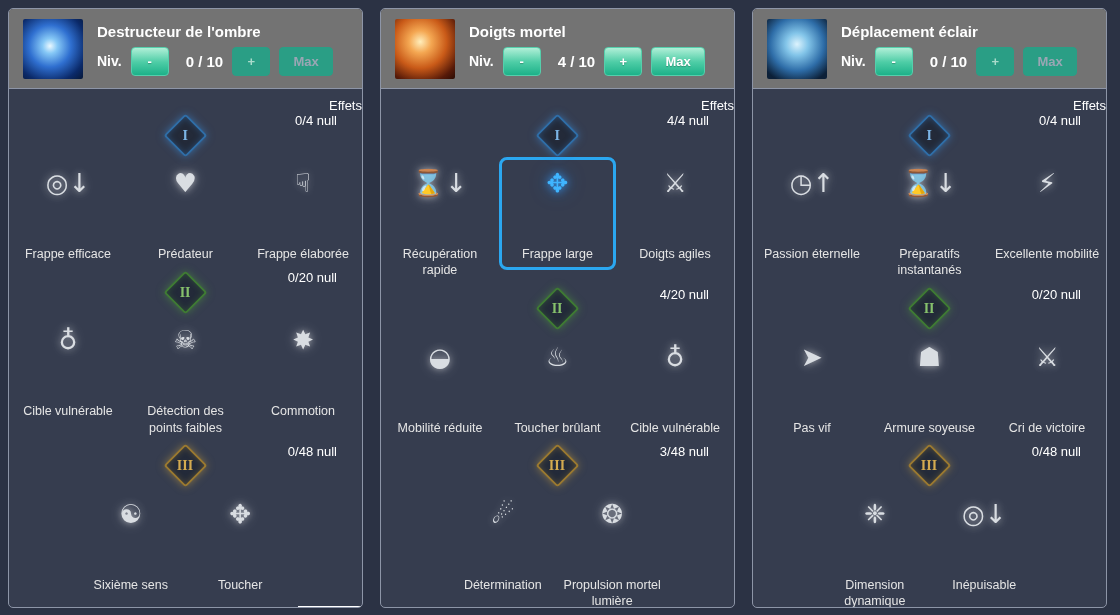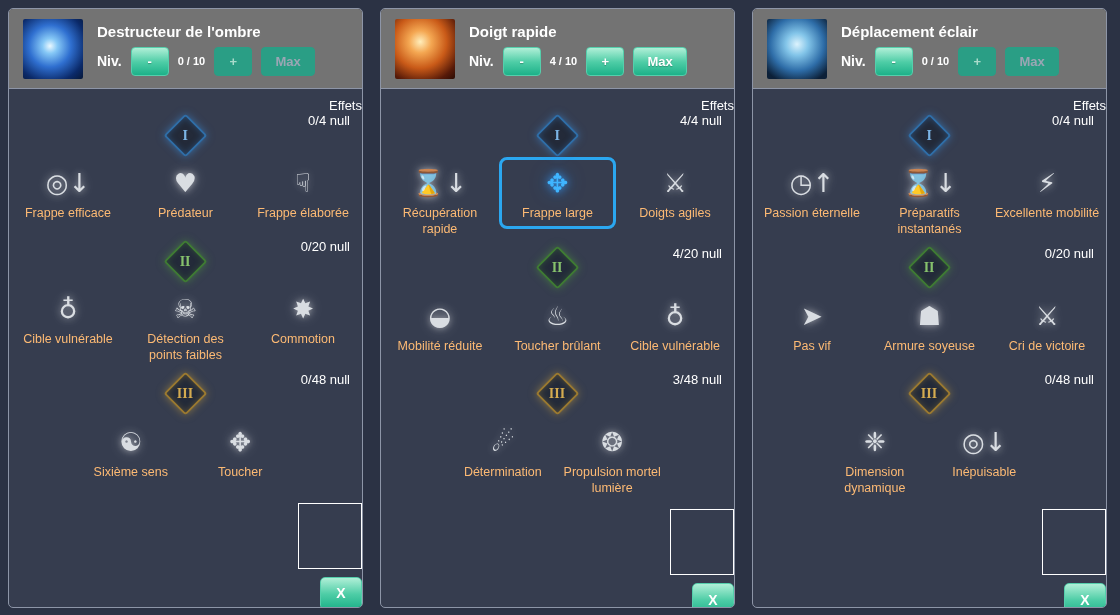--- a/index.html
+++ b/index.html
@@ -12,39 +12,39 @@
   .si-2{background:radial-gradient(circle at 50% 42%, #dcf3fd 0%, #83c5e9 24%, #2e6da8 58%, #0c2038 88%);}
   .hright{display:flex;flex-direction:column;min-width:0;}
   .ptitle{margin:0 0 7px 0;font-size:15px;line-height:17px;color:#ffffff;font-weight:bold;white-space:nowrap;}
   .lrow{display:flex;align-items:center;gap:9px;}
   .niv{color:#ffffff;font-size:14px;font-weight:bold;}
   .tbtn{width:38px;height:29px;border-radius:4px;font-size:13px;font-weight:bold;cursor:pointer;font-family:inherit;padding:0;}
   .tbtn.wide{width:54px;}
   .grad{background:linear-gradient(180deg,#b0efd7 0%,#4ecda6 52%,#1db189 100%);border:1px solid #55cfac;color:#ffffff;text-shadow:0 1px 1px rgba(0,0,0,.25);}
   .flat{background:#2a9e85;border:1px solid #2a9e85;color:#a9dbcb;}
   .flat-max{color:#9aa6b4;}
-  .lvl{color:#ffffff;font-size:11px;font-weight:bold;white-space:nowrap;}
+  .lvl{color:#ffffff;font-size:15px;font-weight:bold;white-space:nowrap;margin-left:8px;}
   .pbody{flex:1;display:flex;flex-direction:column;align-items:flex-end;padding-top:9px;}
   .effects{font-size:13px;color:#ffffff;margin-bottom:0;}
   .tier{width:100%;}
   .tier-head{position:relative;height:44px;display:flex;justify-content:center;align-items:center;}
-  .counter{position:absolute;right:12px;top:0;font-size:13px;color:#ffffff;}
+  .counter{position:absolute;right:25px;top:0;font-size:13px;color:#ffffff;}
   .diamond{width:27px;height:27px;transform:rotate(45deg);background:#232a39;border:2px solid;border-radius:3px;display:flex;align-items:center;justify-content:center;}
   .diamond i{transform:rotate(-45deg);font-style:normal;font-weight:bold;font-family:"Liberation Serif","DejaVu Serif",serif;font-size:14px;}
   .d-blue{border-color:#2f6da6;color:#7cb5e6;box-shadow:0 0 9px rgba(60,140,220,.6), inset 0 0 6px rgba(60,140,220,.35);}
   .d-green{border-color:#3f7b33;color:#86c16c;box-shadow:0 0 9px rgba(80,160,60,.55), inset 0 0 6px rgba(80,160,60,.3);}
   .d-gold{border-color:#9a7930;color:#d4ab50;box-shadow:0 0 9px rgba(200,160,60,.55), inset 0 0 6px rgba(200,160,60,.3);}
   .nodes{display:flex;width:100%;justify-content:center;align-items:flex-start;min-height:82px;}
   .cols3 .node{width:33.3%;}
   .cols2 .node{width:31%;}
   .node{box-sizing:border-box;display:flex;flex-direction:column;align-items:center;gap:3px;padding:4px 2px 5px;border:3px solid transparent;border-radius:8px;cursor:pointer;}
   .node.selected{border-color:#2ba7f0;}
   .glyph{font-family:"DejaVu Sans",sans-serif;font-size:26px;height:38px;line-height:38px;color:#d9dde2;text-shadow:0 0 7px rgba(255,255,255,.5),0 0 16px rgba(255,255,255,.22);}
   .node.selected .glyph{color:#3fb5ff;text-shadow:0 0 8px rgba(50,160,255,.9),0 0 18px rgba(40,140,255,.5);}
-  .nlabel{font-size:12.5px;color:#fdba74;text-align:center;max-width:118px;line-height:1.3;}
+  .nlabel{font-size:12.5px;color:#e5e5e5;text-align:center;max-width:118px;line-height:1.3;margin-top:41px;}
   .dropbox{width:62px;height:64px;border:1px solid #ffffff;margin-top:5px;flex:0 0 auto;}
   .xbtn{margin-top:8px;width:42px;height:33px;border-radius:5px;background:linear-gradient(180deg,#b0efd7 0%,#4ecda6 52%,#1db189 100%);border:1px solid #55cfac;color:#ffffff;font-weight:bold;font-size:14px;cursor:pointer;font-family:inherit;}
 </style>
 </head>
 <body>
 
 <div id="stage">
   <section class="panel">
     <header class="phead">
       <div class="skill-icon si-0"></div>
@@ -125,21 +125,21 @@
           </div>
       </div>
       <div class="dropbox"></div>
       <button class="xbtn">X</button>
     </div>
   </section>
   <section class="panel">
     <header class="phead">
       <div class="skill-icon si-1"></div>
       <div class="hright">
-        <h2 class="ptitle">Doigt rapide</h2>
+        <h2 class="ptitle">Doigts mortel</h2>
         <div class="lrow">
           <span class="niv">Niv.</span>
           <button class="tbtn grad">-</button>
           <span class="lvl">4 / 10</span>
           <button class="tbtn grad">+</button>
           <button class="tbtn wide grad">Max</button>
         </div>
       </div>
     </header>
     <div class="pbody">

